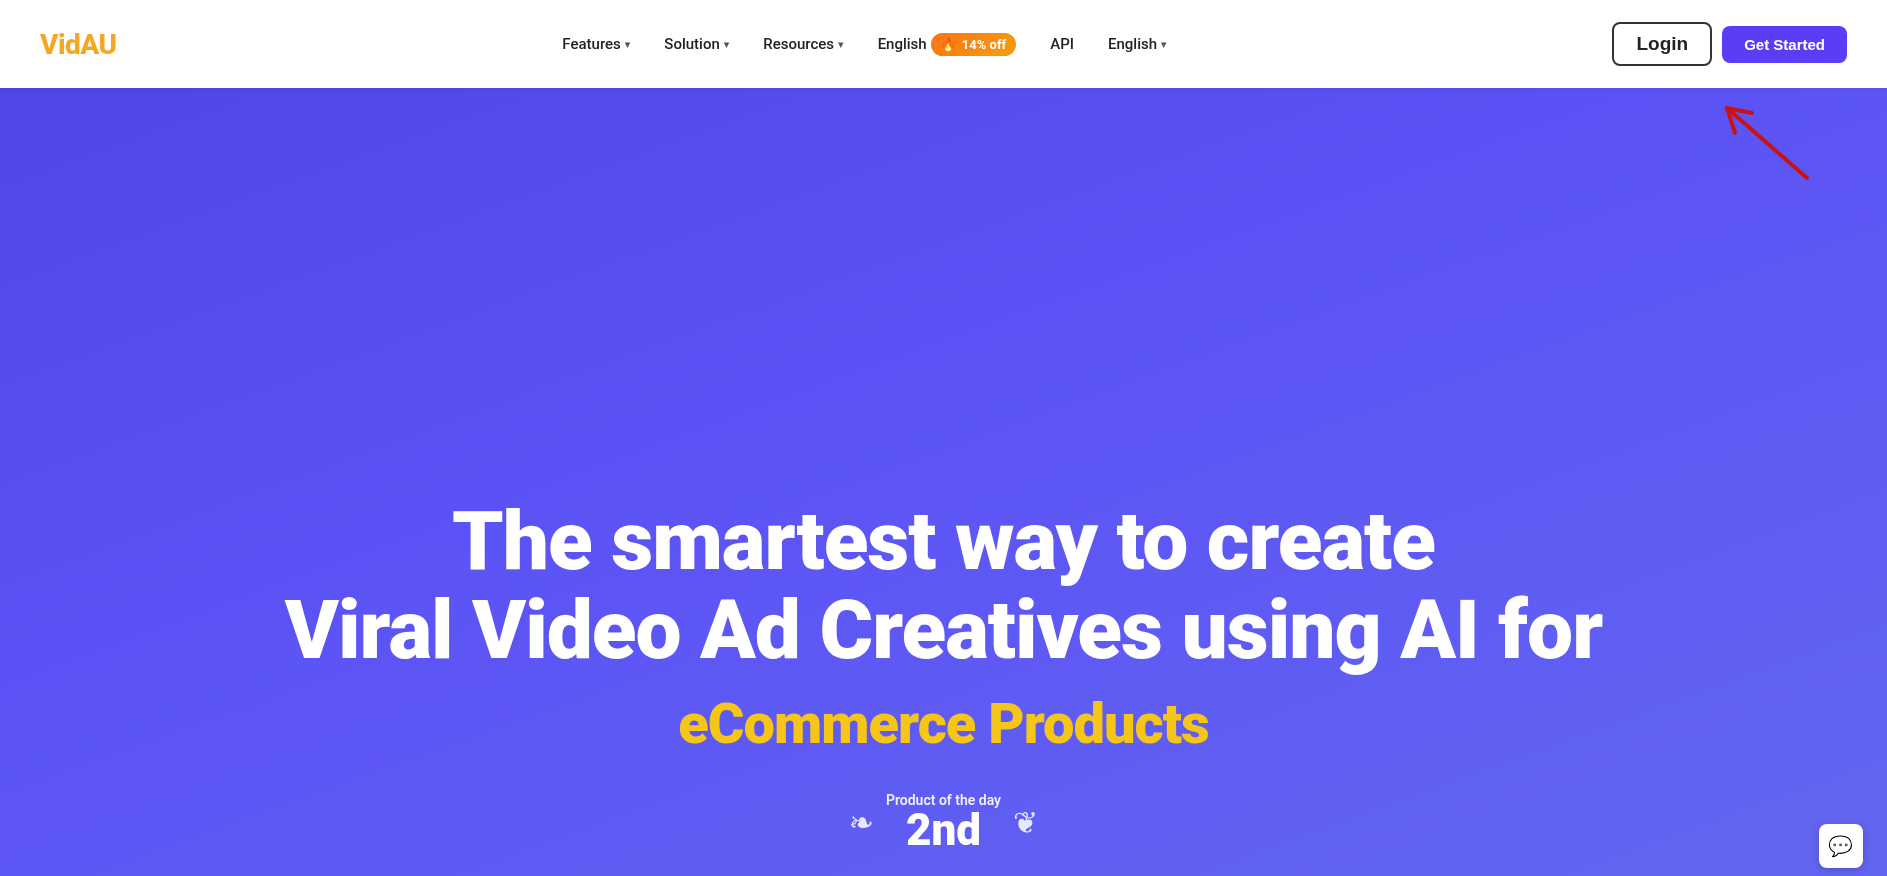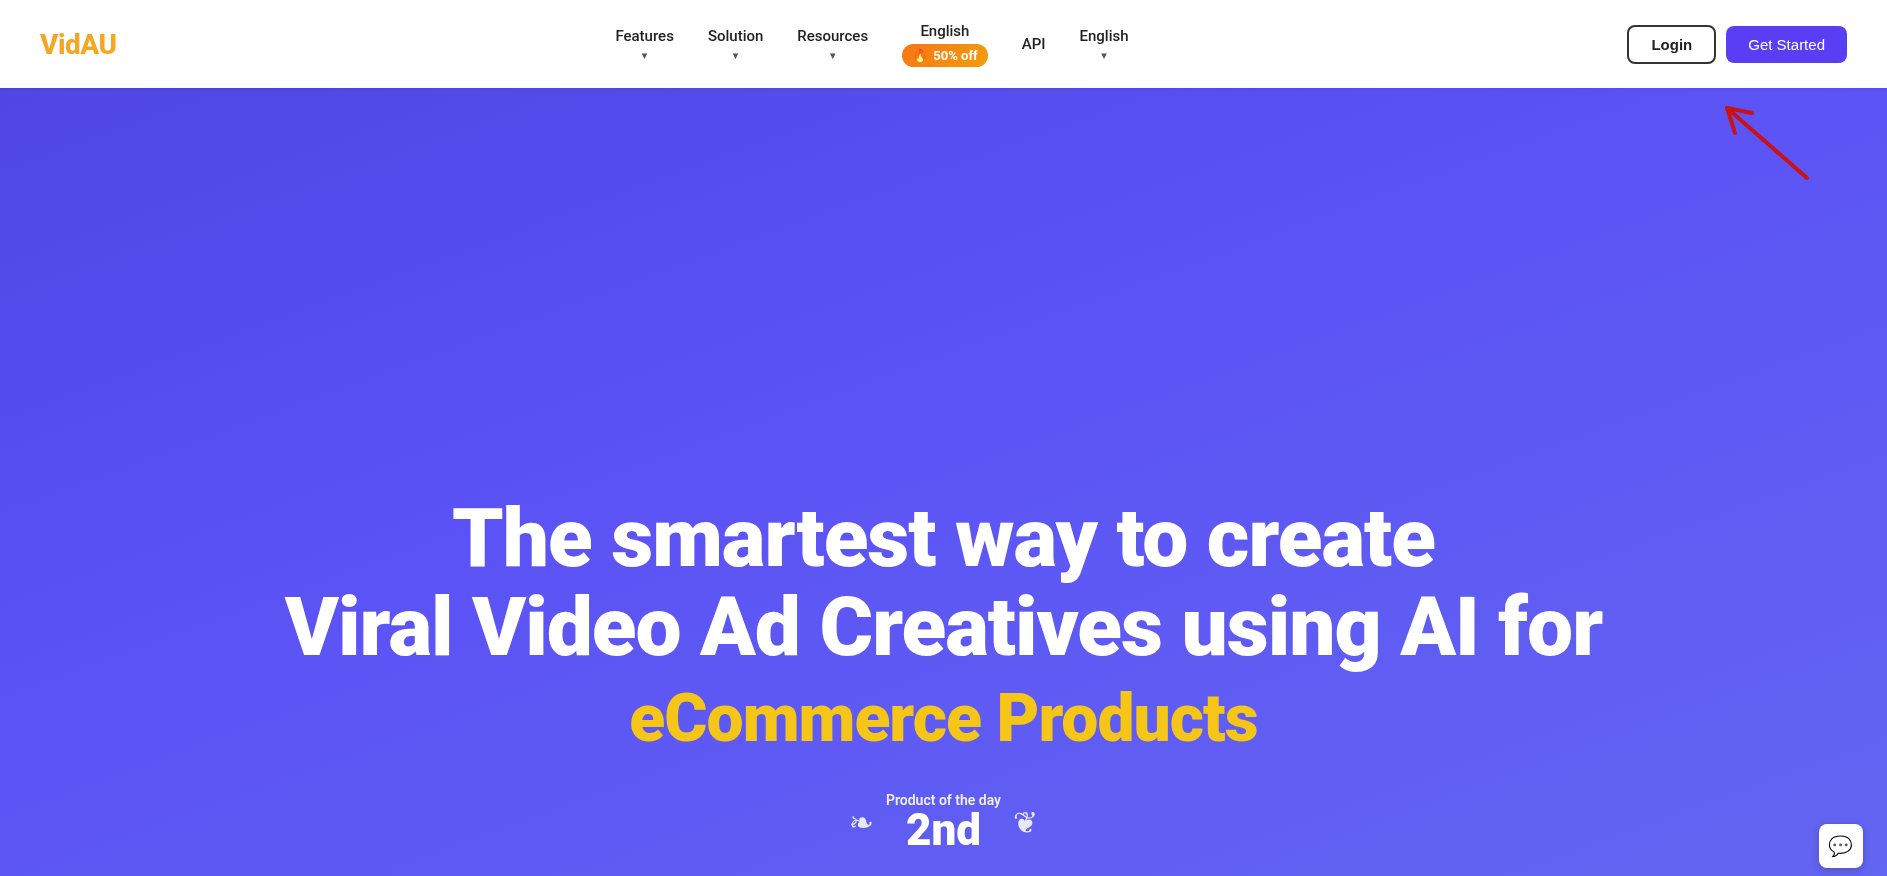--- a/index.html
+++ b/index.html
@@ -33,53 +33,52 @@
       display: flex;
       align-items: center;
       gap: 4px;
       padding: 8px 14px;
       font-size: 15px;
       font-weight: 500;
       color: #222;
       cursor: pointer;
       border-radius: 6px;
       white-space: nowrap;
-      flex-direction: column;
     }
     .nav-chevron { font-size: 11px; color: #555; }
     .nav-pricing-badge {
       display: flex;
       align-items: center;
       gap: 5px;
       background: linear-gradient(135deg, #f97316, #f59e0b);
       color: #fff;
       font-size: 13px;
       font-weight: 700;
       padding: 4px 10px;
       border-radius: 20px;
     }
     .navbar-right {
       display: flex;
       align-items: center;
       gap: 10px;
     }
     .btn-login {
       padding: 9px 22px;
-      font-size: 15px;
+      font-size: 19px;
       font-weight: 600;
       color: #222;
       background: #fff;
       border: 2px solid #333;
       border-radius: 8px;
       cursor: pointer;
     }
     .btn-get-started {
       padding: 10px 22px;
       font-size: 15px;
-      font-weight: 400;
+      font-weight: 700;
       color: #fff;
       background: #5a3ef5;
       border: none;
       border-radius: 8px;
       cursor: pointer;
     }
 
     
     .hero {
       position: relative;
@@ -96,25 +95,25 @@
     .hero-title-main {
       font-size: 82px;
       font-weight: 900;
       color: #fff;
       line-height: 1.08;
       max-width: 1400px;
       letter-spacing: -1px;
     }
     .hero-title-highlight {
       display: block;
-      font-size: 66px;
+      font-size: 56px;
       font-weight: 900;
       color: #f5c518;
       line-height: 1.1;
-      margin-top: 12px;
+      margin-top: 20px;
     }
     .hero-subtitle {
       margin-top: 30px;
       font-size: 20px;
       font-weight: 400;
       color: rgba(255,255,255,0.92);
     }
     .hero-badge {
       margin-top: 36px;
       display: flex;
@@ -204,21 +203,21 @@
 
     <div class="nav-item">
       <span>Resources</span>
       <span class="nav-chevron">▾</span>
     </div>
 
     <div class="nav-item">
       <span>English</span>
       <span class="nav-pricing-badge">
         <span>🔥</span>
-        <span>50% off</span>
+        <span>14% off</span>
       </span>
     </div>
 
     <div class="nav-item">
       <span>API</span>
     </div>
 
     <div class="nav-item">
       <span>English</span>
       <span class="nav-chevron">▾</span>

